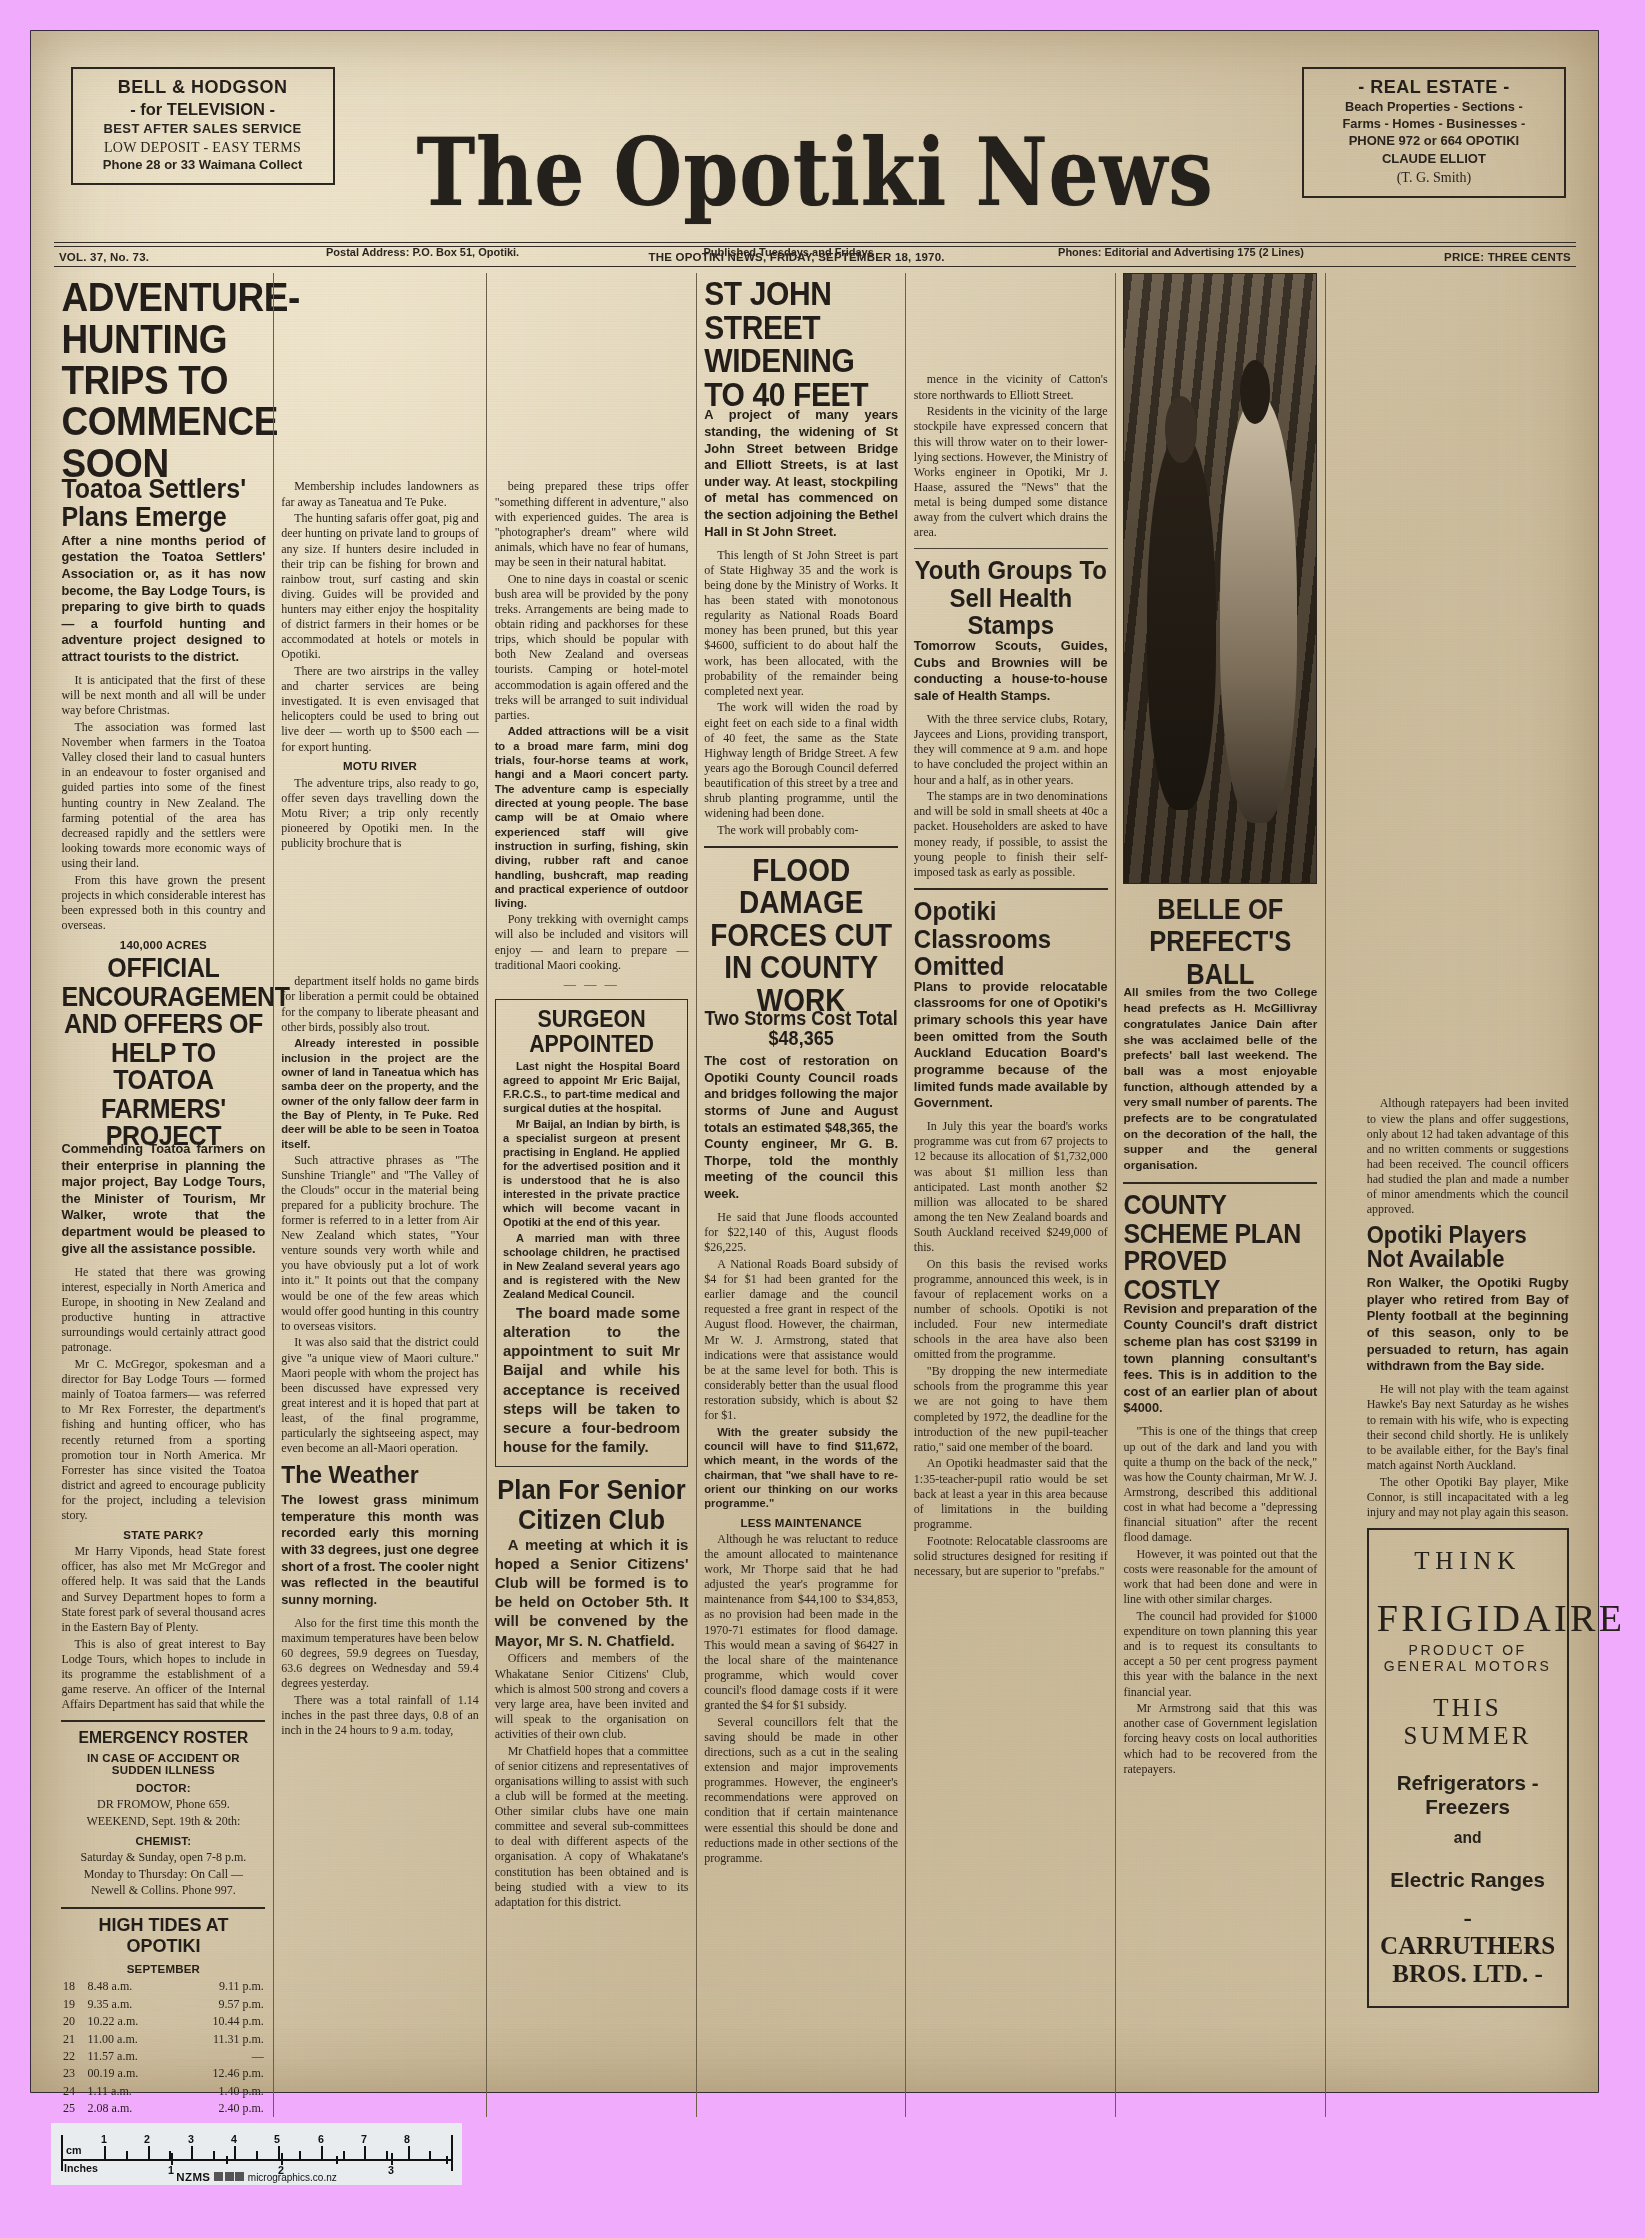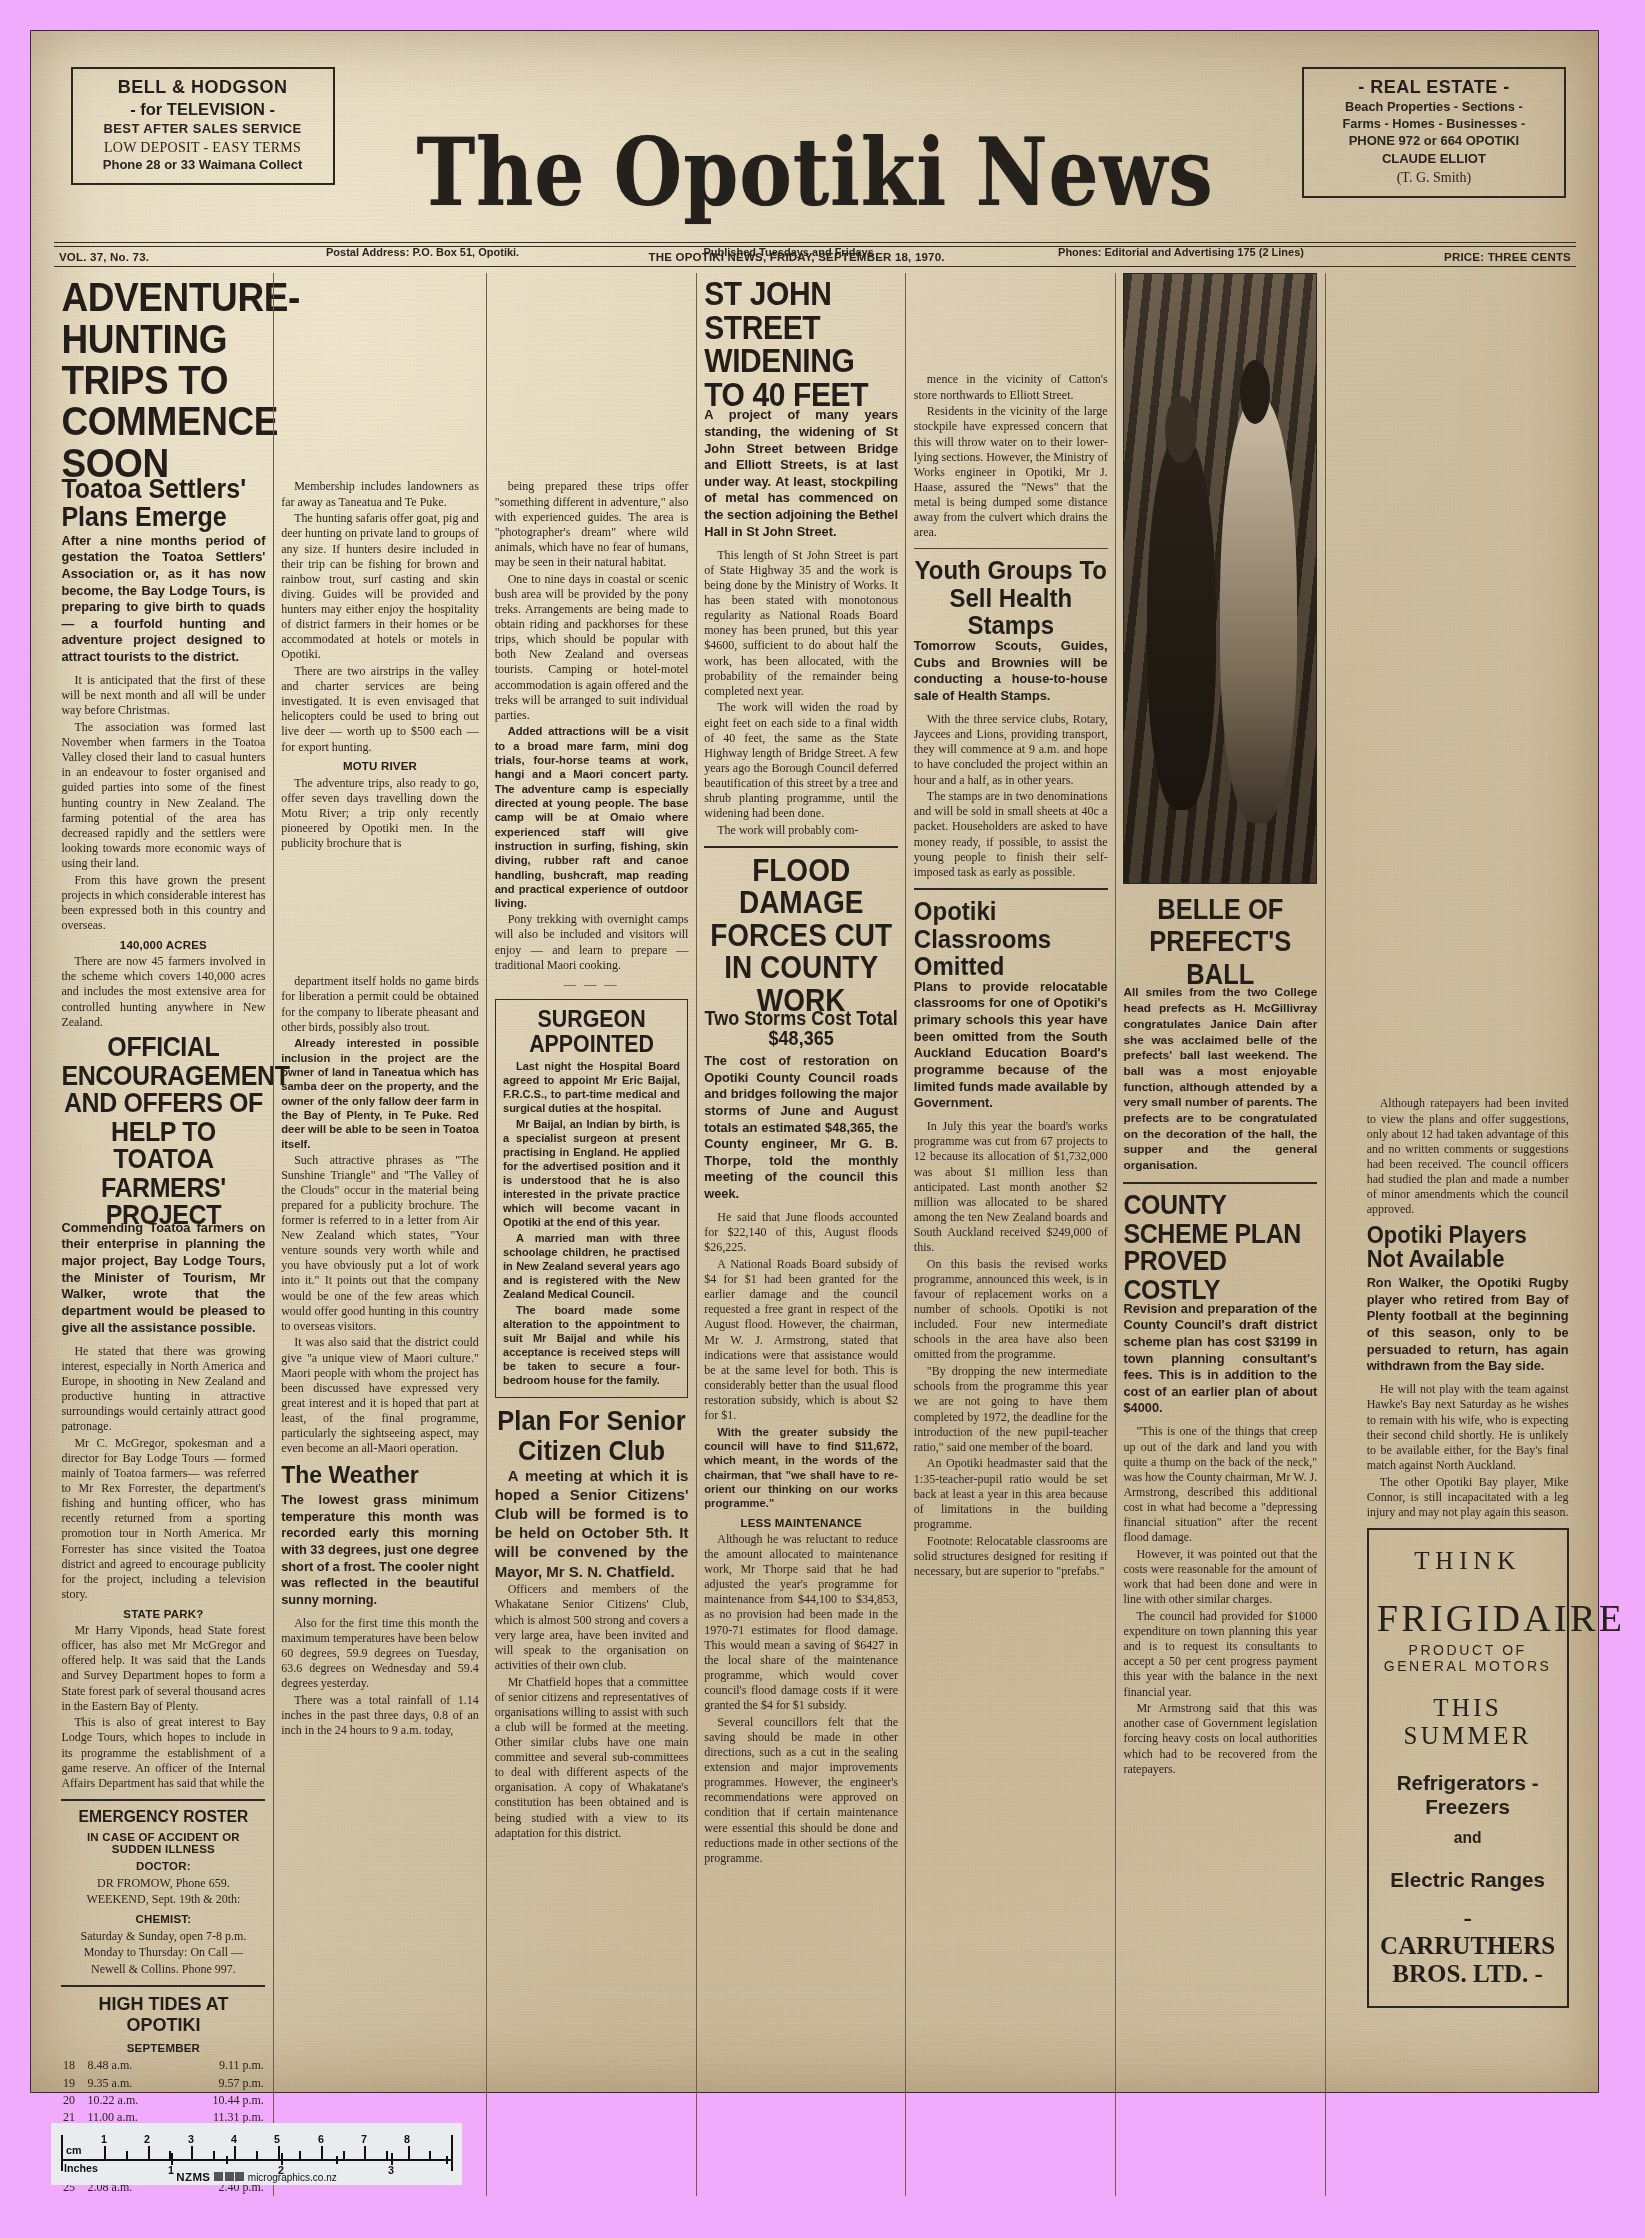--- a/index.html
+++ b/index.html
@@ -166,23 +166,20 @@
         <div class="col c1">
           <h1 class="big">ADVENTURE-HUNTING TRIPS TO COMMENCE SOON</h1>
           <h2 class="sub">Toatoa Settlers' Plans Emerge</h2>
           <div class="lead">After a nine months period of gestation the Toatoa Settlers' Association or, as it has now become, the Bay Lodge Tours, is preparing to give birth to quads — a fourfold hunting and adventure project designed to attract tourists to the district.</div>
           <div class="body">
             <p>It is anticipated that the first of these will be next month and all will be under way before Christmas.</p>
             <p>The association was formed last November when farmers in the Toatoa Valley closed their land to casual hunters in an endeavour to foster organised and guided parties into some of the finest hunting country in New Zealand. The farming potential of the area has decreased rapidly and the settlers were looking towards more economic ways of using their land.</p>
             <p>From this have grown the present projects in which considerable interest has been expressed both in this country and overseas.</p>
           </div>
           <div class="xhd">140,000 ACRES</div>
-          <div class="body">
-            <p>There are now 45 farmers involved in the scheme which covers 140,000 acres and includes the most extensive area for controlled hunting anywhere in New Zealand.</p>
-          </div>
 
           <h1 class="big" style="font-size:25px;text-align:center;">OFFICIAL ENCOURAGEMENT AND OFFERS OF HELP TO TOATOA FARMERS' PROJECT</h1>
           <div class="lead">Commending Toatoa farmers on their enterprise in planning the major project, Bay Lodge Tours, the Minister of Tourism, Mr Walker, wrote that the department would be pleased to give all the assistance possible.</div>
           <div class="body">
             <p>He stated that there was growing interest, especially in North America and Europe, in shooting in New Zealand and productive hunting in attractive surroundings would certainly attract good patronage.</p>
             <p>Mr C. McGregor, spokesman and a director for Bay Lodge Tours — formed mainly of Toatoa farmers— was referred to Mr Rex Forrester, the department's fishing and hunting officer, who has recently returned from a sporting promotion tour in North America. Mr Forrester has since visited the Toatoa district and agreed to encourage publicity for the project, including a television story.</p>
           </div>
           <div class="xhd">STATE PARK?</div>
           <div class="body">
             <p>Mr Harry Viponds, head State forest officer, has also met Mr McGregor and offered help. It was said that the Lands and Survey Department hopes to form a State forest park of several thousand acres in the Eastern Bay of Plenty.</p>
@@ -288,21 +285,21 @@
             <p>Pony trekking with overnight camps will also be included and visitors will enjoy — and learn to prepare — traditional Maori cooking.</p>
           </div>
           <div class="dots">— — —</div>
 
           <div class="boxed">
             <h3 class="hd" style="margin-top:0">SURGEON APPOINTED</h3>
             <div class="body">
               <p style="font-family:'Liberation Sans',sans-serif;font-weight:bold;font-size:11px;line-height:1.28;">Last night the Hospital Board agreed to appoint Mr Eric Baijal, F.R.C.S., to part-time medical and surgical duties at the hospital.</p>
               <p style="font-family:'Liberation Sans',sans-serif;font-weight:bold;font-size:11px;line-height:1.28;">Mr Baijal, an Indian by birth, is a specialist surgeon at present practising in England. He applied for the advertised position and it is understood that he is also interested in the private practice which will become vacant in Opotiki at the end of this year.</p>
               <p style="font-family:'Liberation Sans',sans-serif;font-weight:bold;font-size:11px;line-height:1.28;">A married man with three schoolage children, he practised in New Zealand several years ago and is registered with the New Zealand Medical Council.</p>
-              <p style="font-family:'Liberation Sans',sans-serif;font-weight:bold;font-size:11px;line-height:1.28;">The board made some alteration to the appointment to suit Mr Baijal and while his acceptance is received steps will be taken to secure a four-bedroom house for the family.</p>
+              <p style="font-family:'Liberation Sans',sans-serif;font-weight:bold;font-size:15px;line-height:1.28;">The board made some alteration to the appointment to suit Mr Baijal and while his acceptance is received steps will be taken to secure a four-bedroom house for the family.</p>
             </div>
           </div>
 
           <h2 class="med">Plan For Senior Citizen Club</h2>
           <div class="body">
             <p style="font-family:'Liberation Sans',sans-serif;font-weight:bold;font-size:15px;line-height:1.28;">A meeting at which it is hoped a Senior Citizens' Club will be formed is to be held on October 5th. It will be convened by the Mayor, Mr S. N. Chatfield.</p>
             <p>Officers and members of the Whakatane Senior Citizens' Club, which is almost 500 strong and covers a very large area, have been invited and will speak to the organisation on activities of their own club.</p>
             <p>Mr Chatfield hopes that a committee of senior citizens and representatives of organisations willing to assist with such a club will be formed at the meeting. Other similar clubs have one main committee and several sub-committees to deal with different aspects of the organisation. A copy of Whakatane's constitution has been obtained and is being studied with a view to its adaptation for this district.</p>
           </div>
         </div>

